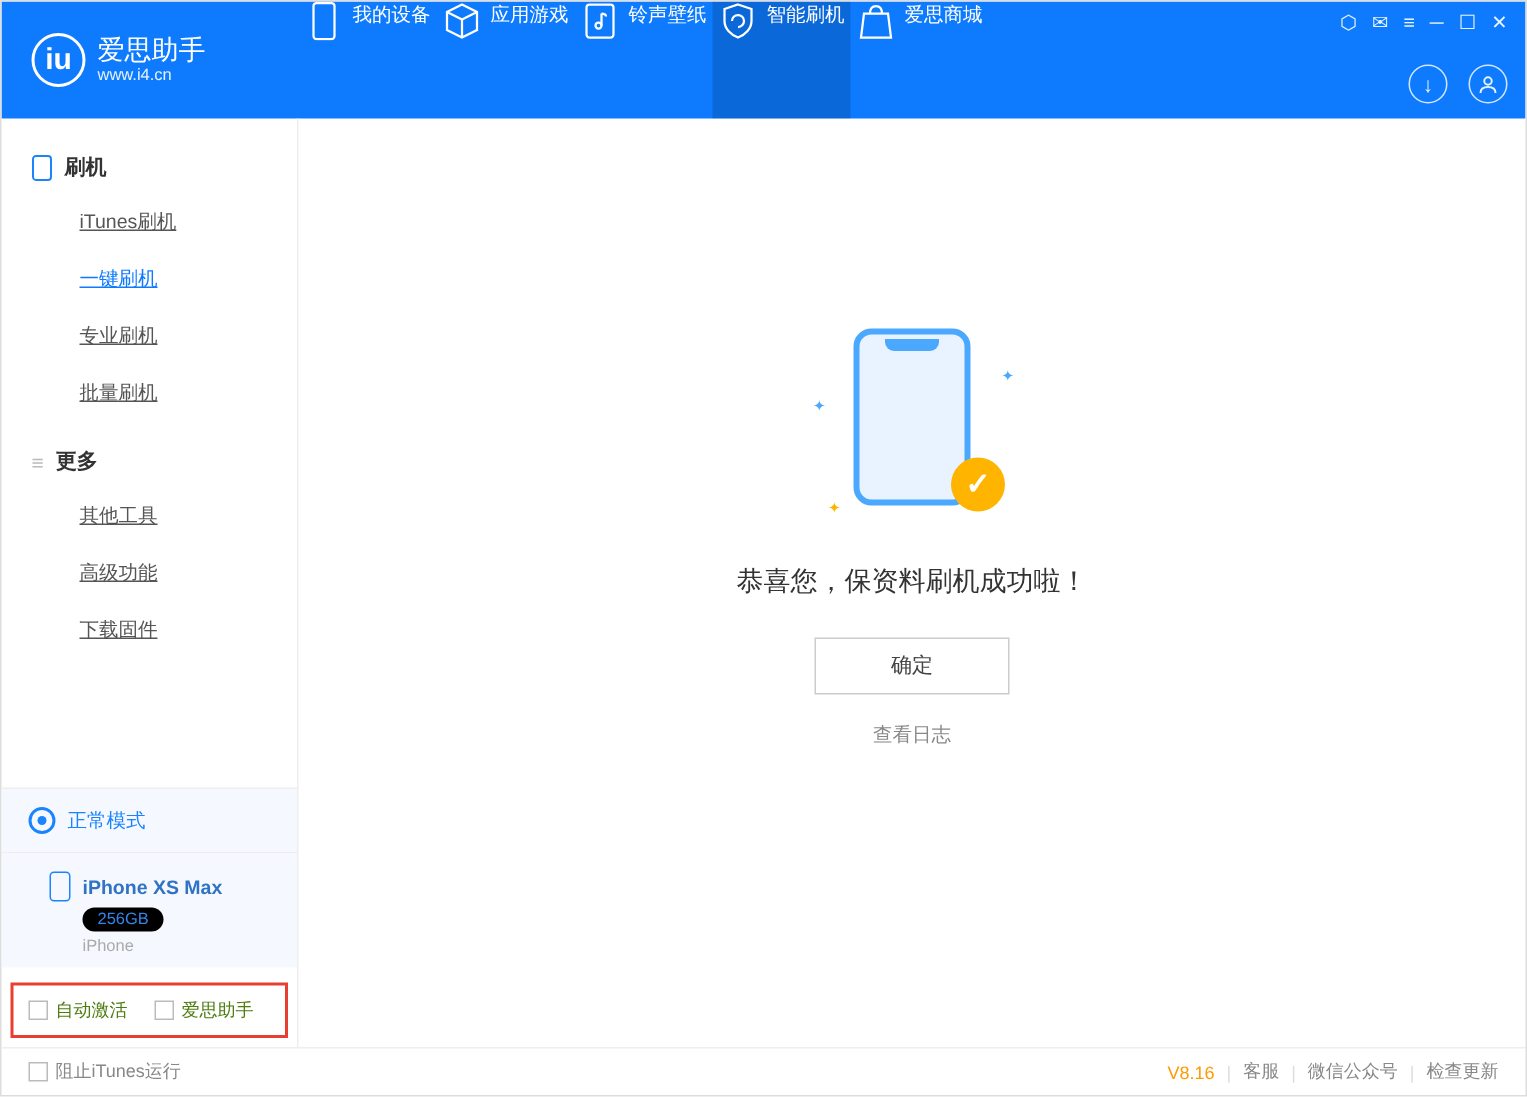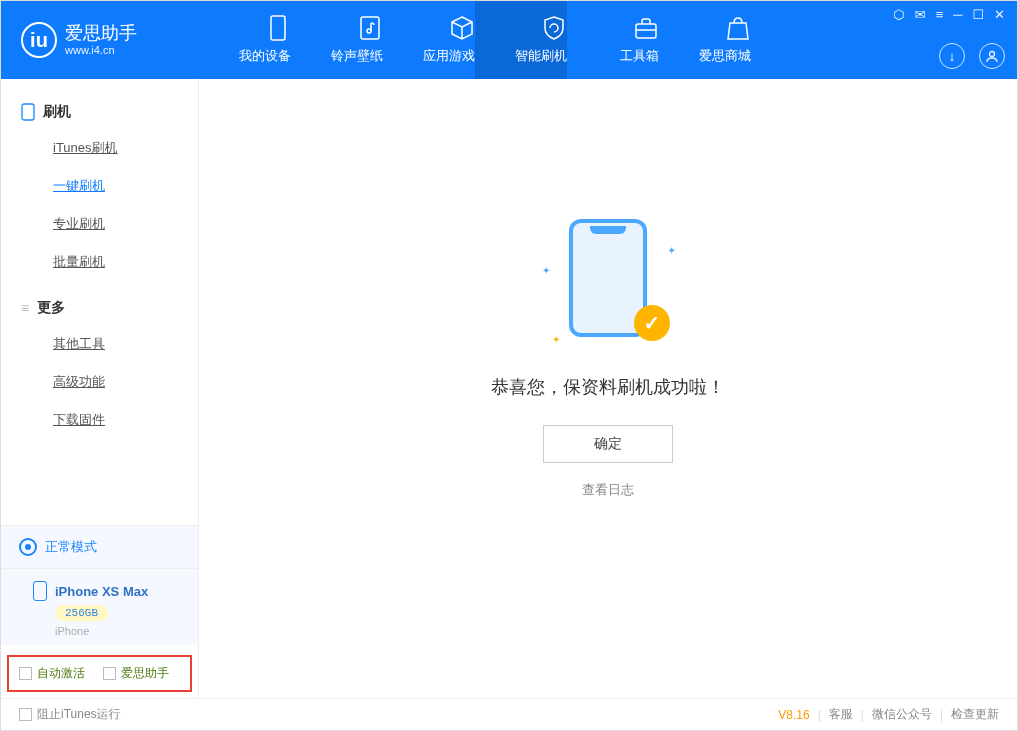--- a/index.html
+++ b/index.html
@@ -5,21 +5,21 @@
 * { margin: 0; padding: 0; box-sizing: border-box; font-family: "Microsoft YaHei", "PingFang SC", sans-serif; }
 body { background: #fff; width: 1018px; height: 731px; overflow: hidden; border: 1px solid #ddd; }
 
 
 .header { height: 78px; background: linear-gradient(to right, #0e7bff, #0e7bff); display: flex; align-items: center; color: #fff; }
 .logo-area { display: flex; align-items: center; padding: 0 20px; width: 198px; }
 .logo-circle { width: 36px; height: 36px; border: 2.5px solid #fff; border-radius: 50%; display: flex; align-items: center; justify-content: center; font-weight: bold; font-size: 20px; margin-right: 8px; }
 .logo-text { font-size: 18px; font-weight: 500; line-height: 1.1; }
 .logo-sub { font-size: 11px; opacity: 0.9; }
 .nav-tabs { display: flex; height: 100%; }
-.nav-tab { width: 92px; height: 100%; display: flex; flex-direction: column; align-items: flex-end; justify-content: center; cursor: pointer; font-size: 13px; gap: 6px; }
+.nav-tab { width: 92px; height: 100%; display: flex; flex-direction: row; align-items: flex-start; justify-content: center; cursor: pointer; font-size: 13px; gap: 6px; }
 .nav-tab.active { background: rgba(0,0,0,0.15); }
 .nav-tab .icon { width: 26px; height: 26px; display: flex; align-items: center; justify-content: center; }
 .win-controls { margin-left: auto; display: flex; flex-direction: column; align-items: flex-end; padding-right: 12px; height: 100%; justify-content: space-between; padding-top: 6px; padding-bottom: 10px; }
 .win-row1 { display: flex; gap: 10px; font-size: 13px; }
 .win-row1 span, .win-row2 span { cursor: pointer; opacity: 0.9; }
 .win-row2 { display: flex; gap: 14px; align-items: center; }
 .circle-btn { width: 26px; height: 26px; border: 1.5px solid rgba(255,255,255,0.9); border-radius: 50%; display: flex; align-items: center; justify-content: center; cursor: pointer; font-size: 14px; }
 
 
 .body-area { display: flex; height: calc(100% - 78px - 32px); }
@@ -27,21 +27,21 @@
 .side-group-title { display: flex; align-items: center; gap: 8px; padding: 8px 20px; color: #333; font-size: 14px; font-weight: 700; }
 .side-item { padding: 10px 20px 10px 52px; font-size: 13px; color: #555; cursor: pointer; text-decoration: underline; }
 .side-item.active { color: #0e7bff; }
 .side-bottom { position: absolute; bottom: 0; left: 0; right: 0; }
 .mode-box { padding: 12px 18px; border-top: 1px solid #eee; border-bottom: 1px solid #eee; display: flex; align-items: center; gap: 8px; color: #1a84ff; font-size: 13px; background: #f5f9ff; }
 .mode-dot { width: 18px; height: 18px; border: 2px solid #1a84ff; border-radius: 50%; position: relative; }
 .mode-dot::after { content: ''; position: absolute; width: 6px; height: 6px; background: #1a84ff; border-radius: 50%; top: 4px; left: 4px; }
 .device-box { padding: 12px 32px 8px; background: #f5f9ff; }
 .device-row1 { display: flex; align-items: center; gap: 8px; font-size: 13px; font-weight: 600; color: #3072c4; }
 .device-icon { width: 14px; height: 20px; border: 1.5px solid #1a84ff; border-radius: 3px; }
-.device-badge { display: inline-block; background: #fef9c3; color: #3384e8; border-radius: 10px; padding: 2px 10px; font-size: 11px; margin-top: 4px; margin-left: 22px; font-family: Liberation Mono, monospace; }
+.device-badge { display: inline-block; background: #000000; color: #3384e8; border-radius: 10px; padding: 2px 10px; font-size: 11px; margin-top: 4px; margin-left: 22px; }
 .device-sub { font-size: 11px; color: #aaa; margin-left: 22px; margin-top: 4px; }
 .checkbox-row { border: 2px solid #e74032; margin: 10px 6px 6px; padding: 8px 10px; display: flex; gap: 18px; font-size: 12px; color: #4d7c0f; }
 .chk { display: flex; align-items: center; gap: 5px; cursor: pointer; }
 .chk-box { width: 13px; height: 13px; border: 1px solid #bbb; }
 
 
 .main { flex: 1; display: flex; flex-direction: column; align-items: center; justify-content: center; padding-bottom: 60px; }
 .success-illus { position: relative; width: 140px; height: 130px; margin-bottom: 26px; }
 .phone-shape { width: 78px; height: 118px; border: 4px solid #4aa8ff; border-radius: 12px; background: #e8f3ff; position: absolute; left: 31px; top: 0; }
 .phone-shape::before { content: ''; position: absolute; top: 3px; left: 50%; transform: translateX(-50%); width: 36px; height: 8px; background: #4aa8ff; border-radius: 0 0 6px 6px; }
@@ -75,53 +75,44 @@
     <div class="nav-tab">
       <span class="icon">
           <svg width="20" height="26" viewBox="0 0 20 26">
             <rect x="3" y="1" width="14" height="24" rx="2" fill="none" stroke="#fff" stroke-width="1.5"></rect>
           </svg>
         </span>
       <span>我的设备</span>
     </div>
     <div class="nav-tab">
       <span class="icon">
+          <svg width="26" height="26" viewBox="0 0 26 26">
+            <path d="M13 2 L23 7 L23 19 L13 24 L3 19 L3 7 Z M3 7 L13 12 L23 7 M13 12 L13 24" fill="none" stroke="#fff" stroke-width="1.5"></path>
+          </svg>
+        </span>
+      <span>应用游戏</span>
+    </div>
+    <div class="nav-tab">
+      <span class="icon">
           <svg width="22" height="26" viewBox="0 0 22 26">
             <rect x="2" y="2" width="18" height="22" rx="2" fill="none" stroke="#fff" stroke-width="1.5"></rect>
             <path d="M12 8 L12 16 M12 8 C14 8 15 9 15 10" fill="none" stroke="#fff" stroke-width="1.5"></path>
             <circle cx="10" cy="16" r="2" fill="none" stroke="#fff" stroke-width="1.5"></circle>
           </svg>
         </span>
       <span>铃声壁纸</span>
     </div>
-    <div class="nav-tab">
-      <span class="icon">
-          <svg width="26" height="26" viewBox="0 0 26 26">
-            <path d="M13 2 L23 7 L23 19 L13 24 L3 19 L3 7 Z M3 7 L13 12 L23 7 M13 12 L13 24" fill="none" stroke="#fff" stroke-width="1.5"></path>
-          </svg>
-        </span>
-      <span>应用游戏</span>
-    </div>
     <div class="nav-tab active">
       <span class="icon">
           <svg width="26" height="26" viewBox="0 0 26 26">
             <path d="M13 2 L22 5 L22 13 C22 18 18 22 13 24 C8 22 4 18 4 13 L4 5 Z" fill="none" stroke="#fff" stroke-width="1.5"></path>
             <path d="M9 13 A4 4 0 1 1 13 17" fill="none" stroke="#fff" stroke-width="1.5"></path>
           </svg>
         </span>
       <span>智能刷机</span>
-    </div>
-    <div class="nav-tab">
-      <span class="icon">
-          <svg width="26" height="24" viewBox="0 0 26 24">
-            <rect x="3" y="8" width="20" height="14" rx="2" fill="none" stroke="#fff" stroke-width="1.5"></rect>
-            <path d="M9 8 L9 5 C9 4 10 3 11 3 L15 3 C16 3 17 4 17 5 L17 8 M3 14 L23 14" fill="none" stroke="#fff" stroke-width="1.5"></path>
-          </svg>
-        </span>
-      <span>工具箱</span>
     </div>
     <div class="nav-tab">
       <span class="icon">
           <svg width="24" height="26" viewBox="0 0 24 26">
             <path d="M4 8 L20 8 L22 24 L2 24 Z M8 8 C8 5 9 3 12 3 C15 3 16 5 16 8" fill="none" stroke="#fff" stroke-width="1.5"></path>
           </svg>
         </span>
       <span>爱思商城</span>
     </div>
   </div>

